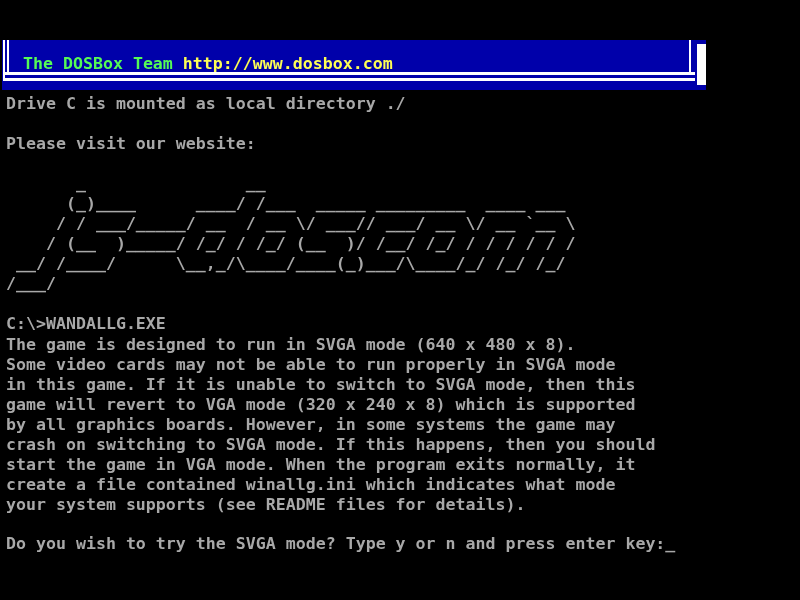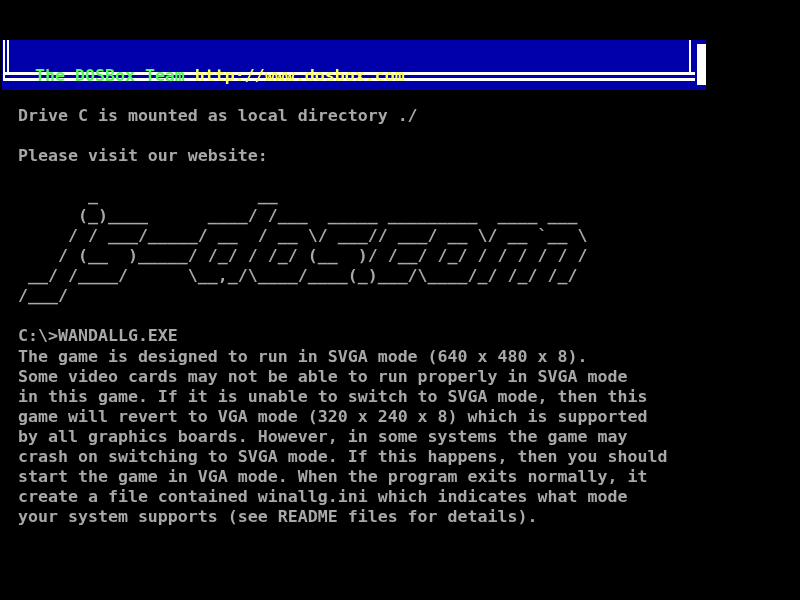--- a/index.html
+++ b/index.html
@@ -13,21 +13,21 @@
   }
   .display {
     position: absolute;
     top: 40px;
     left: 0;
     width: 800px;
     height: 512px;
     background: #000000;
   }
   .mono {
-    margin: 16px;
+    margin: 4px;
     font: bold 16.6px/20px "DejaVu Sans Mono", monospace;
     color: #A8A8A8;
     white-space: pre;
   }
   
   .banner-box {
     position: absolute;
     left: 2px;
     top: 0;
     width: 704px;
@@ -90,15 +90,16 @@
     <pre class="mono con info-block">The game is designed to run in SVGA mode (640 x 480 x 8).
 Some video cards may not be able to run properly in SVGA mode
 in this game. If it is unable to switch to SVGA mode, then this
 game will revert to VGA mode (320 x 240 x 8) which is supported
 by all graphics boards. However, in some systems the game may
 crash on switching to SVGA mode. If this happens, then you should
 start the game in VGA mode. When the program exits normally, it
 create a file contained winallg.ini which indicates what mode
 your system supports (see README files for details).</pre>
 
+    <pre class="mono con prompt-line"><span>Do you wish to try the SVGA mode? Type y or n and press enter key:</span><span>_</span></pre>
 
   </div>
 </div>
 
 </body></html>

